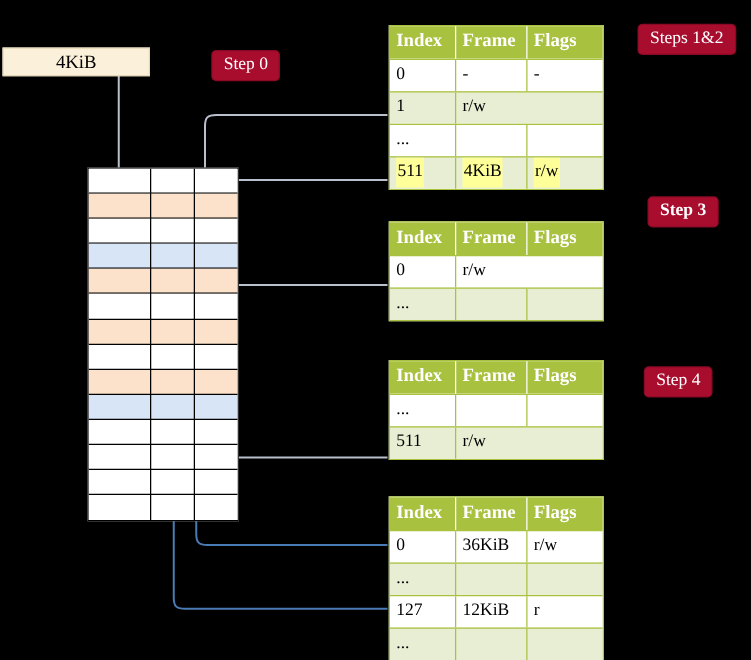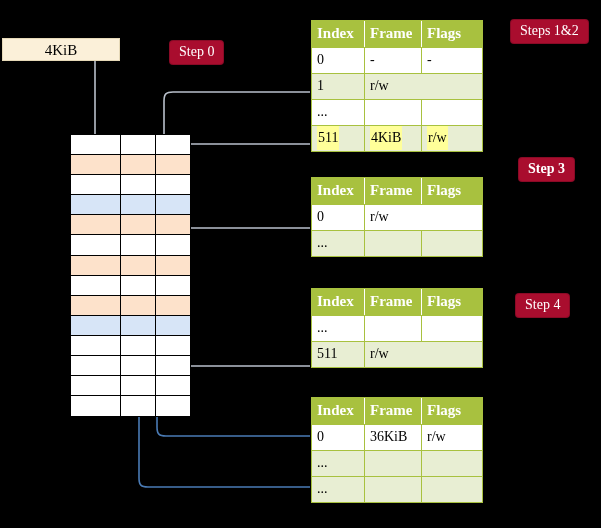--- a/index.html
+++ b/index.html
@@ -255,20 +255,25 @@
         <div class="row plain">
           <div class="c-index">0</div>
           <div class="c-frame">36KiB</div>
           <div class="c-flags">r/w</div>
         </div>
         <div class="row alt">
           <div class="c-index">...</div>
           <div class="c-frame"></div>
           <div class="c-flags"></div>
         </div>
+        <div class="row plain">
+          <div class="c-index">127</div>
+          <div class="c-frame">12KiB</div>
+          <div class="c-flags">r</div>
+        </div>
         <div class="row alt">
           <div class="c-index">...</div>
           <div class="c-frame"></div>
           <div class="c-flags"></div>
         </div>
       </div>
   </div>
 
 </div>
 

